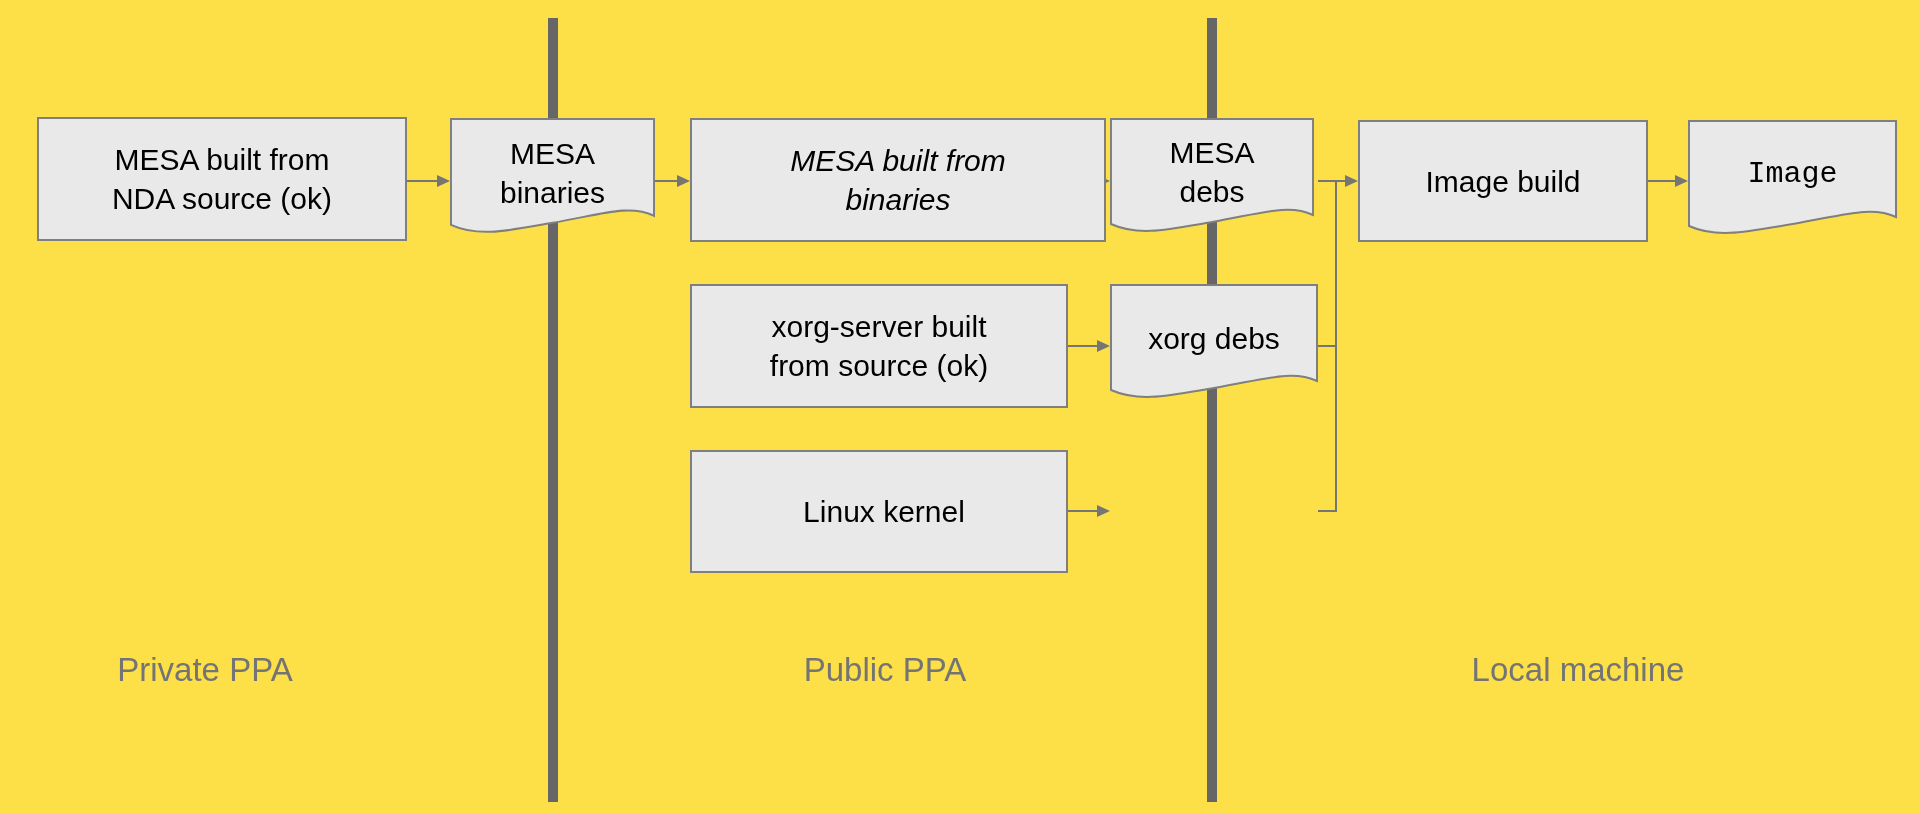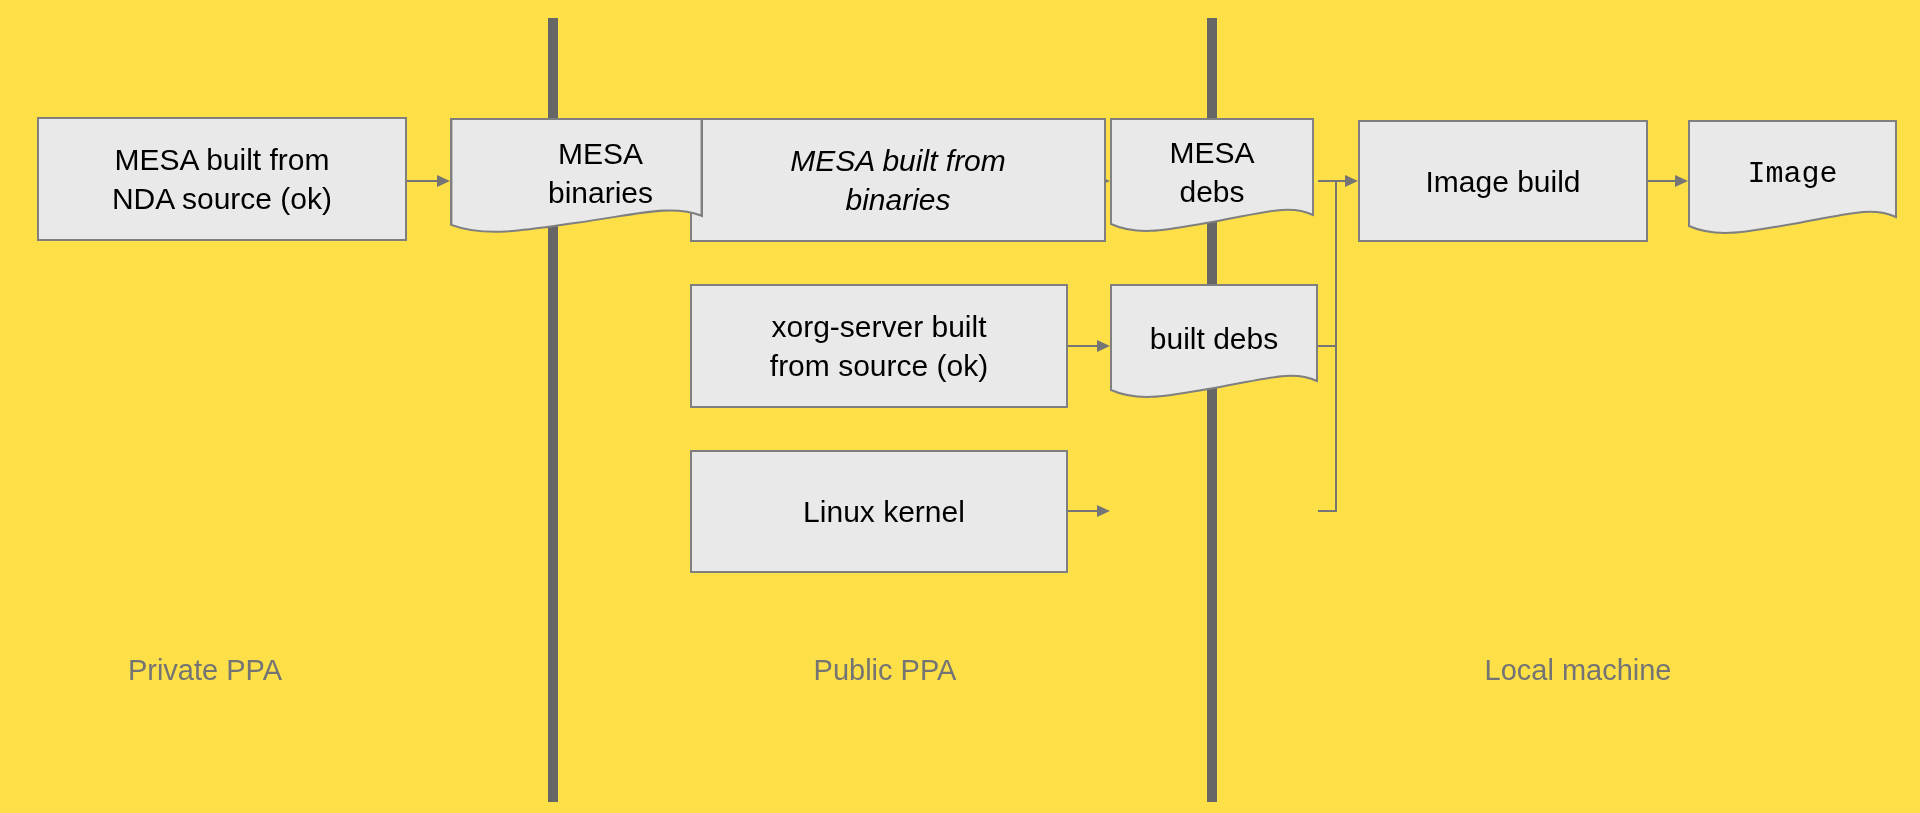--- a/index.html
+++ b/index.html
@@ -46,29 +46,29 @@
   }
   .document .lbl{
     position:relative;
     max-width:152px;
     padding-bottom:16px;
   }
   .zone-label{
     position:absolute;
     top:650px;
     color:#747474;
-    font-size:29px;line-height:40px;
+    font-size:33px;line-height:40px;
     text-align:center;
     transform:translateX(-50%);
     white-space:nowrap;
     z-index:3;
   }
   
   #node-mesa-nda     {left:37px;  top:117px; width:370px; height:124px;}
-  #node-mesa-binaries{left:450px; top:118px; width:205px; height:125px;padding-left:48px;}
+  #node-mesa-binaries{left:450px; top:118px; width:205px; height:125px;}
   #node-mesa-built   {left:690px; top:118px; width:416px; height:124px;font-style:italic;}
   #node-mesa-debs    {left:1110px;top:118px; width:204px; height:124px;justify-content:center;}
   #node-image-build  {left:1358px;top:120px; width:290px; height:122px;}
   #node-image        {left:1688px;top:120px; width:209px; height:124px;font-family:Liberation Mono, monospace;}
   #node-xorg-built   {left:690px; top:284px; width:378px; height:124px;}
   #node-xorg-debs    {left:1110px;top:284px; width:208px; height:124px;}
   #node-linux-kernel {left:690px; top:450px; width:378px; height:123px;padding-left:10px;}
   #node-linux-debs   {left:1110px;top:450px; width:208px; height:124px;}
   #zone-label-private{left:205px;}
   #zone-label-public {left:885px;}
@@ -140,21 +140,21 @@
     <svg class="doc-shape" viewBox="0 0 208 124" preserveAspectRatio="none">
       <path d="M1,1 L207,1 L207,97 C182,85 152,96 104,104 C62,111 30,119 1,106 Z" fill="#e9e9e9" stroke="#7f7f7f" stroke-width="2"></path>
     </svg>
     <span class="lbl">MESA debs</span>
   </div>
 
   <div class="node document" id="node-xorg-debs">
     <svg class="doc-shape" viewBox="0 0 208 124" preserveAspectRatio="none">
       <path d="M1,1 L207,1 L207,97 C182,85 152,96 104,104 C62,111 30,119 1,106 Z" fill="#e9e9e9" stroke="#7f7f7f" stroke-width="2"></path>
     </svg>
-    <span class="lbl">built debs</span>
+    <span class="lbl">xorg debs</span>
   </div>
 
 
   <div class="node document" id="node-image">
     <svg class="doc-shape" viewBox="0 0 208 124" preserveAspectRatio="none">
       <path d="M1,1 L207,1 L207,97 C182,85 152,96 104,104 C62,111 30,119 1,106 Z" fill="#e9e9e9" stroke="#7f7f7f" stroke-width="2"></path>
     </svg>
     <span class="lbl">Image</span>
   </div>
 

